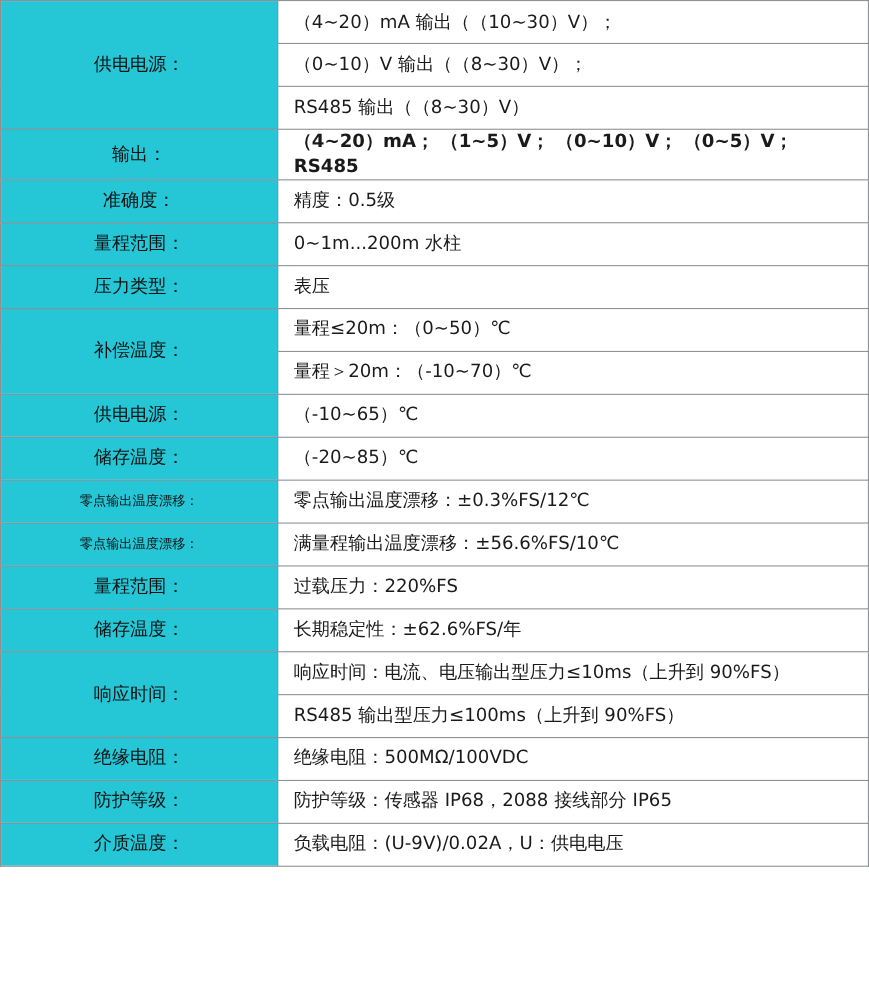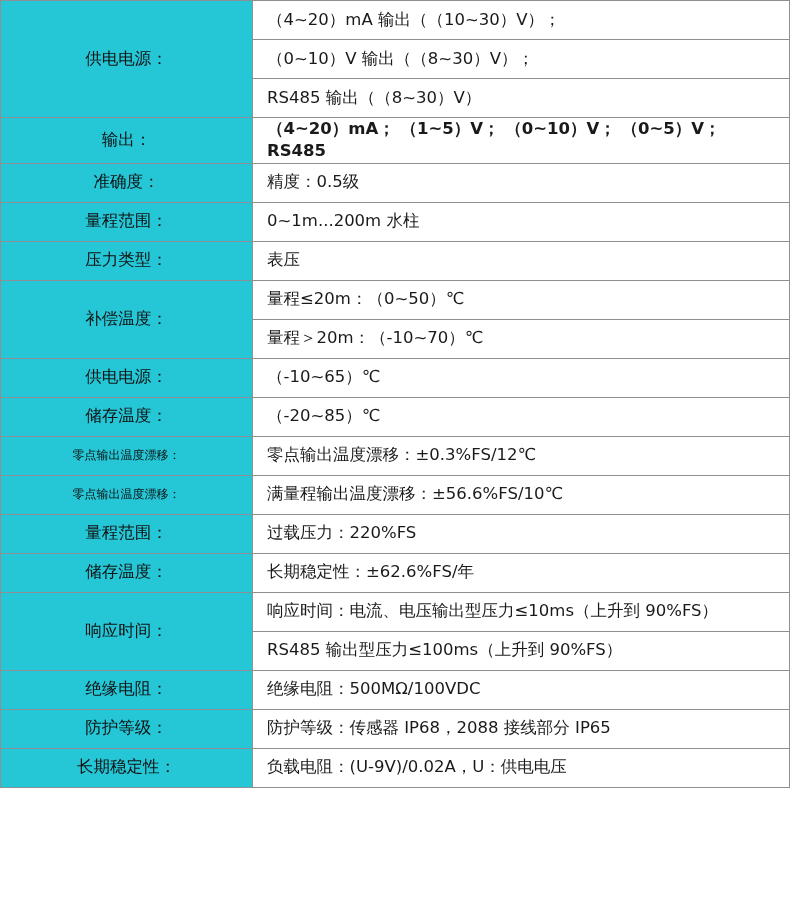--- a/index.html
+++ b/index.html
@@ -156,20 +156,20 @@
         <td class="label">绝缘电阻：</td>
         <td class="value">绝缘电阻：500MΩ/100VDC</td>
       </tr>
 
       <tr>
         <td class="label">防护等级：</td>
         <td class="value">防护等级：传感器 IP68，2088 接线部分 IP65</td>
       </tr>
 
       <tr>
-        <td class="label">长期稳定性：</td>
+        <td class="label">介质温度：</td>
         <td class="value">负载电阻：(U-9V)/0.02A，U：供电电压</td>
       </tr>
 
     </tbody>
   </table>
 
 </div>
 
 </body></html>

